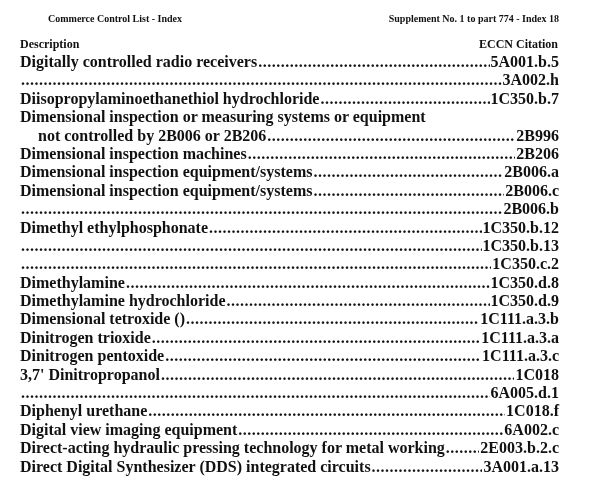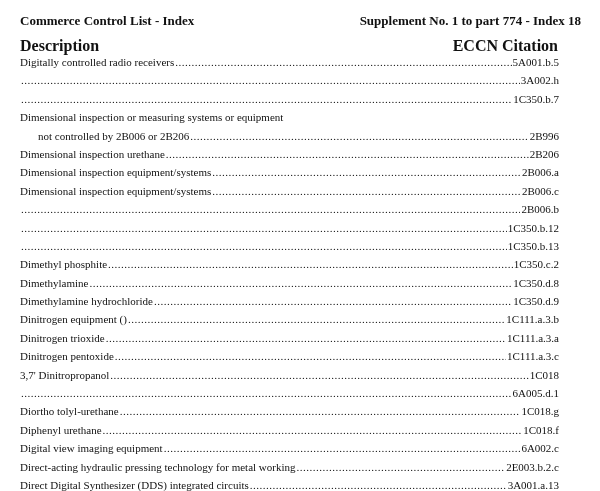--- a/index.html
+++ b/index.html
@@ -1,26 +1,26 @@
 <!DOCTYPE html>
 <html><head>
 <meta charset="utf-8">
 <style>
   html, body { margin: 0; padding: 0; background: #ffffff; }
   body { width: 600px; height: 491px; overflow: hidden; position: relative;
          font-family: "Liberation Serif", "DejaVu Serif", serif; color: #111; }
-  .hdr { position: absolute; top: 13px; font-weight: bold; font-size: 13px; }
+  .hdr { position: absolute; top: 13px; font-weight: bold; font-size: 10px; margin-left: 28px; }
   .hdr-left { left: 20px; }
-  .hdr-right { right: 19px; }
-  .col { position: absolute; top: 37px; font-weight: bold; font-size: 16px; }
+  .hdr-right { right: 41px; }
+  .col { position: absolute; top: 37px; font-weight: bold; font-size: 12px; }
   .col-left { left: 20px; }
   .col-right { right: 42px; padding-left: 26px; }
   .list { position: absolute; top: 53px; left: 20px; width: 539px; }
   .row { display: flex; align-items: flex-start; height: 18.4px; line-height: 18.4px;
-         font-size: 11px; white-space: nowrap; }
+         font-size: 16px; white-space: nowrap; font-weight: bold; }
   .row.cont { padding-left: 18px; }
   .row .desc { flex: 0 0 auto; }
   .row .dots { flex: 1 1 auto; overflow: hidden; margin: 0 1px; }
   .row .dots::before { content: "........................................................................................................................................................................................................"; letter-spacing: 0.5px; }
   .row .code { flex: 0 0 auto; }
 </style>
 </head>
 <body>
 
 <div class="hdr hdr-left">Commerce Control List - Index</div>
@@ -33,75 +33,76 @@
     <div class="row">
       <span class="desc">Digitally controlled radio receivers</span>
       <span class="dots"></span>
       <span class="code">5A001.b.5</span>
     </div>
     <div class="row">
       <span class="dots"></span>
       <span class="code">3A002.h</span>
     </div>
     <div class="row">
+      <span class="desc">Diisopropylaminoethanethiol hydrochloride</span>
       <span class="dots"></span>
       <span class="code">1C350.b.7</span>
     </div>
     <div class="row">
       <span class="desc">Dimensional inspection or measuring systems or equipment</span>
     </div>
     <div class="row cont">
       <span class="desc">not controlled by 2B006 or 2B206</span>
       <span class="dots"></span>
       <span class="code">2B996</span>
     </div>
     <div class="row">
-      <span class="desc">Dimensional inspection urethane</span>
+      <span class="desc">Dimensional inspection machines</span>
       <span class="dots"></span>
       <span class="code">2B206</span>
     </div>
     <div class="row">
       <span class="desc">Dimensional inspection equipment/systems</span>
       <span class="dots"></span>
       <span class="code">2B006.a</span>
     </div>
     <div class="row">
       <span class="desc">Dimensional inspection equipment/systems</span>
       <span class="dots"></span>
       <span class="code">2B006.c</span>
     </div>
     <div class="row">
       <span class="dots"></span>
       <span class="code">2B006.b</span>
     </div>
     <div class="row">
+      <span class="desc">Dimethyl ethylphosphonate</span>
       <span class="dots"></span>
       <span class="code">1C350.b.12</span>
     </div>
     <div class="row">
       <span class="dots"></span>
       <span class="code">1C350.b.13</span>
     </div>
     <div class="row">
-      <span class="desc">Dimethyl phosphite</span>
       <span class="dots"></span>
       <span class="code">1C350.c.2</span>
     </div>
     <div class="row">
       <span class="desc">Dimethylamine</span>
       <span class="dots"></span>
       <span class="code">1C350.d.8</span>
     </div>
     <div class="row">
       <span class="desc">Dimethylamine hydrochloride</span>
       <span class="dots"></span>
       <span class="code">1C350.d.9</span>
     </div>
     <div class="row">
-      <span class="desc">Dinitrogen equipment ()</span>
+      <span class="desc">Dimensional tetroxide ()</span>
       <span class="dots"></span>
       <span class="code">1C111.a.3.b</span>
     </div>
     <div class="row">
       <span class="desc">Dinitrogen trioxide</span>
       <span class="dots"></span>
       <span class="code">1C111.a.3.a</span>
     </div>
     <div class="row">
       <span class="desc">Dinitrogen pentoxide</span>
@@ -109,25 +110,20 @@
       <span class="code">1C111.a.3.c</span>
     </div>
     <div class="row">
       <span class="desc">3,7' Dinitropropanol</span>
       <span class="dots"></span>
       <span class="code">1C018</span>
     </div>
     <div class="row">
       <span class="dots"></span>
       <span class="code">6A005.d.1</span>
-    </div>
-    <div class="row">
-      <span class="desc">Diortho tolyl-urethane</span>
-      <span class="dots"></span>
-      <span class="code">1C018.g</span>
     </div>
     <div class="row">
       <span class="desc">Diphenyl urethane</span>
       <span class="dots"></span>
       <span class="code">1C018.f</span>
     </div>
     <div class="row">
       <span class="desc">Digital view imaging equipment</span>
       <span class="dots"></span>
       <span class="code">6A002.c</span>

